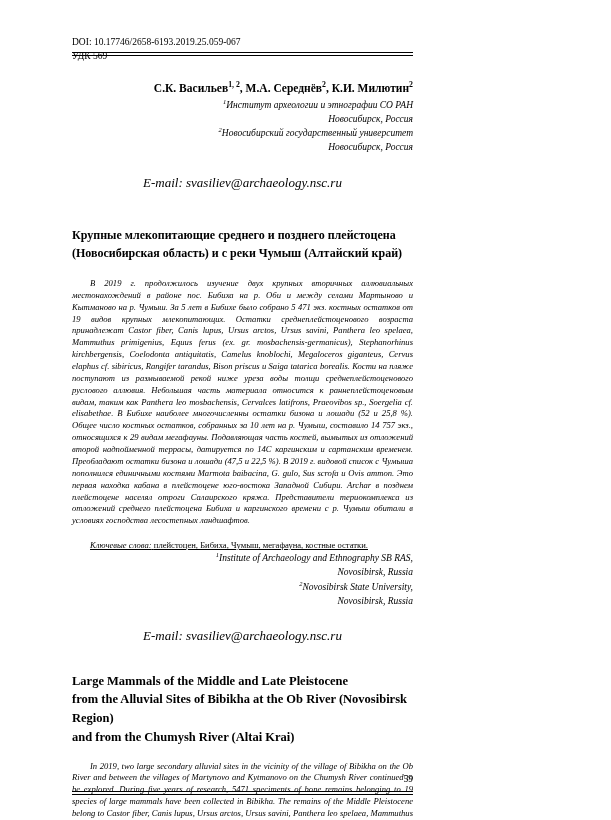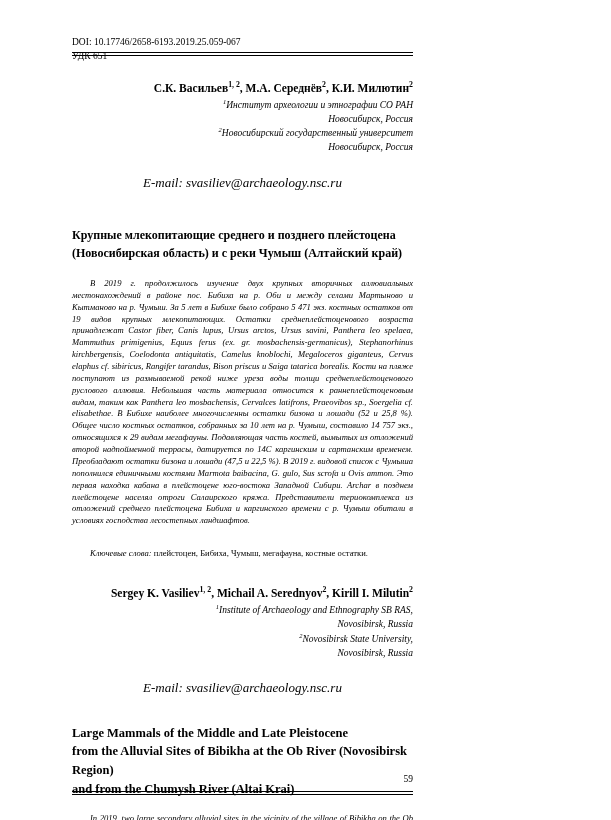--- a/index.html
+++ b/index.html
@@ -93,22 +93,23 @@
   .abstract {
     font-style: italic;
     font-size: 8.6px;
     line-height: 1.38;
     text-align: justify;
     text-indent: 18px;
   }
   .keywords {
     font-size: 8.6px;
     line-height: 1.4;
-    margin-top: 20px;
+    margin-top: 12px;
     text-indent: 18px;
+    text-decoration: underline;
   }
   .keywords .kw-label {
     font-style: italic;
   }
   .authors-en {
     text-align: right;
     font-weight: bold;
     font-size: 11.5px;
     margin-top: 28px;
     margin-bottom: 4px;
@@ -140,21 +141,21 @@
 
 <div class="page">
 
   <div class="rule-top"></div>
   <div class="rule-top2"></div>
 
   <div class="content">
 
     <div class="doi-block">
       <div>DOI: 10.17746/2658-6193.2019.25.059-067</div>
-      <div>УДК 651</div>
+      <div>УДК 569</div>
     </div>
 
     <div class="authors">
       <span>С.К. Васильев</span><sup>1, 2</sup>, <span>М.А. Середнёв</span><sup>2</sup>, <span>К.И. Милютин</span><sup>2</sup>
     </div>
 
     <div class="affil">
       <div>
         <sup>1</sup><span>Институт археологии и этнографии СО РАН</span>
       </div>
@@ -171,23 +172,20 @@
       <div>(Новосибирская область) и с реки Чумыш (Алтайский край)</div>
     </div>
 
     <div class="abstract">В 2019 г. продолжилось изучение двух крупных вторичных аллювиальных местонахождений в районе пос. Бибиха на р. Оби и между селами Мартыново и Кытманово на р. Чумыш. За 5 лет в Бибихе было собрано 5 471 экз. костных остатков от 19 видов крупных млекопитающих. Остатки среднеплейстоценового возраста принадлежат Castor fiber, Canis lupus, Ursus arctos, Ursus savini, Panthera leo spelaea, Mammuthus primigenius, Equus ferus (ex. gr. mosbachensis-germanicus), Stephanorhinus kirchbergensis, Coelodonta antiquitatis, Camelus knoblochi, Megaloceros giganteus, Cervus elaphus cf. sibiricus, Rangifer tarandus, Bison priscus и Saiga tatarica borealis. Кости на пляже поступают из размываемой рекой ниже уреза воды толщи среднеплейстоценового руслового аллювия. Небольшая часть материала относится к раннеплейстоценовым видам, таким как Panthera leo mosbachensis, Cervalces latifrons, Praeovibos sp., Soergelia cf. elisabethae. В Бибихе наиболее многочисленны остатки бизона и лошади (52 и 25,8 %). Общее число костных остатков, собранных за 10 лет на р. Чумыш, составило 14 757 экз., относящихся к 29 видам мегафауны. Подавляющая часть костей, вымытых из отложений второй надпойменной террасы, датируется по 14С каргинским и сартанским временем. Преобладают остатки бизона и лошади (47,5 и 22,5 %). В 2019 г. видовой список с Чумыша пополнился единичными костями Marmota baibacina, G. gulo, Sus scrofa и Ovis ammon. Это первая находка кабана в плейстоцене юго-востока Западной Сибири. Archar в позднем плейстоцене населял отроги Салаирского кряжа. Представители териокомплекса из отложений среднего плейстоцена Бибиха и каргинского времени с р. Чумыш обитали в условиях господства лесостепных ландшафтов.</div>
 
     <div class="keywords">
       <span class="kw-label">Ключевые слова:</span>
       <span>плейстоцен, Бибиха, Чумыш, мегафауна, костные остатки.</span>
     </div>
 
-    <div class="authors-en">
-      <span>Sergey K. Vasiliev</span><sup>1, 2</sup>, <span>Michail A. Serednyov</span><sup>2</sup>, <span>Kirill I. Milutin</span><sup>2</sup>
-    </div>
 
     <div class="affil">
       <div>
         <sup>1</sup><span>Institute of Archaeology and Ethnography SB RAS,</span>
       </div>
       <div>Novosibirsk, Russia</div>
       <div>
         <sup>2</sup><span>Novosibirsk State University,</span>
       </div>
       <div>Novosibirsk, Russia</div>

